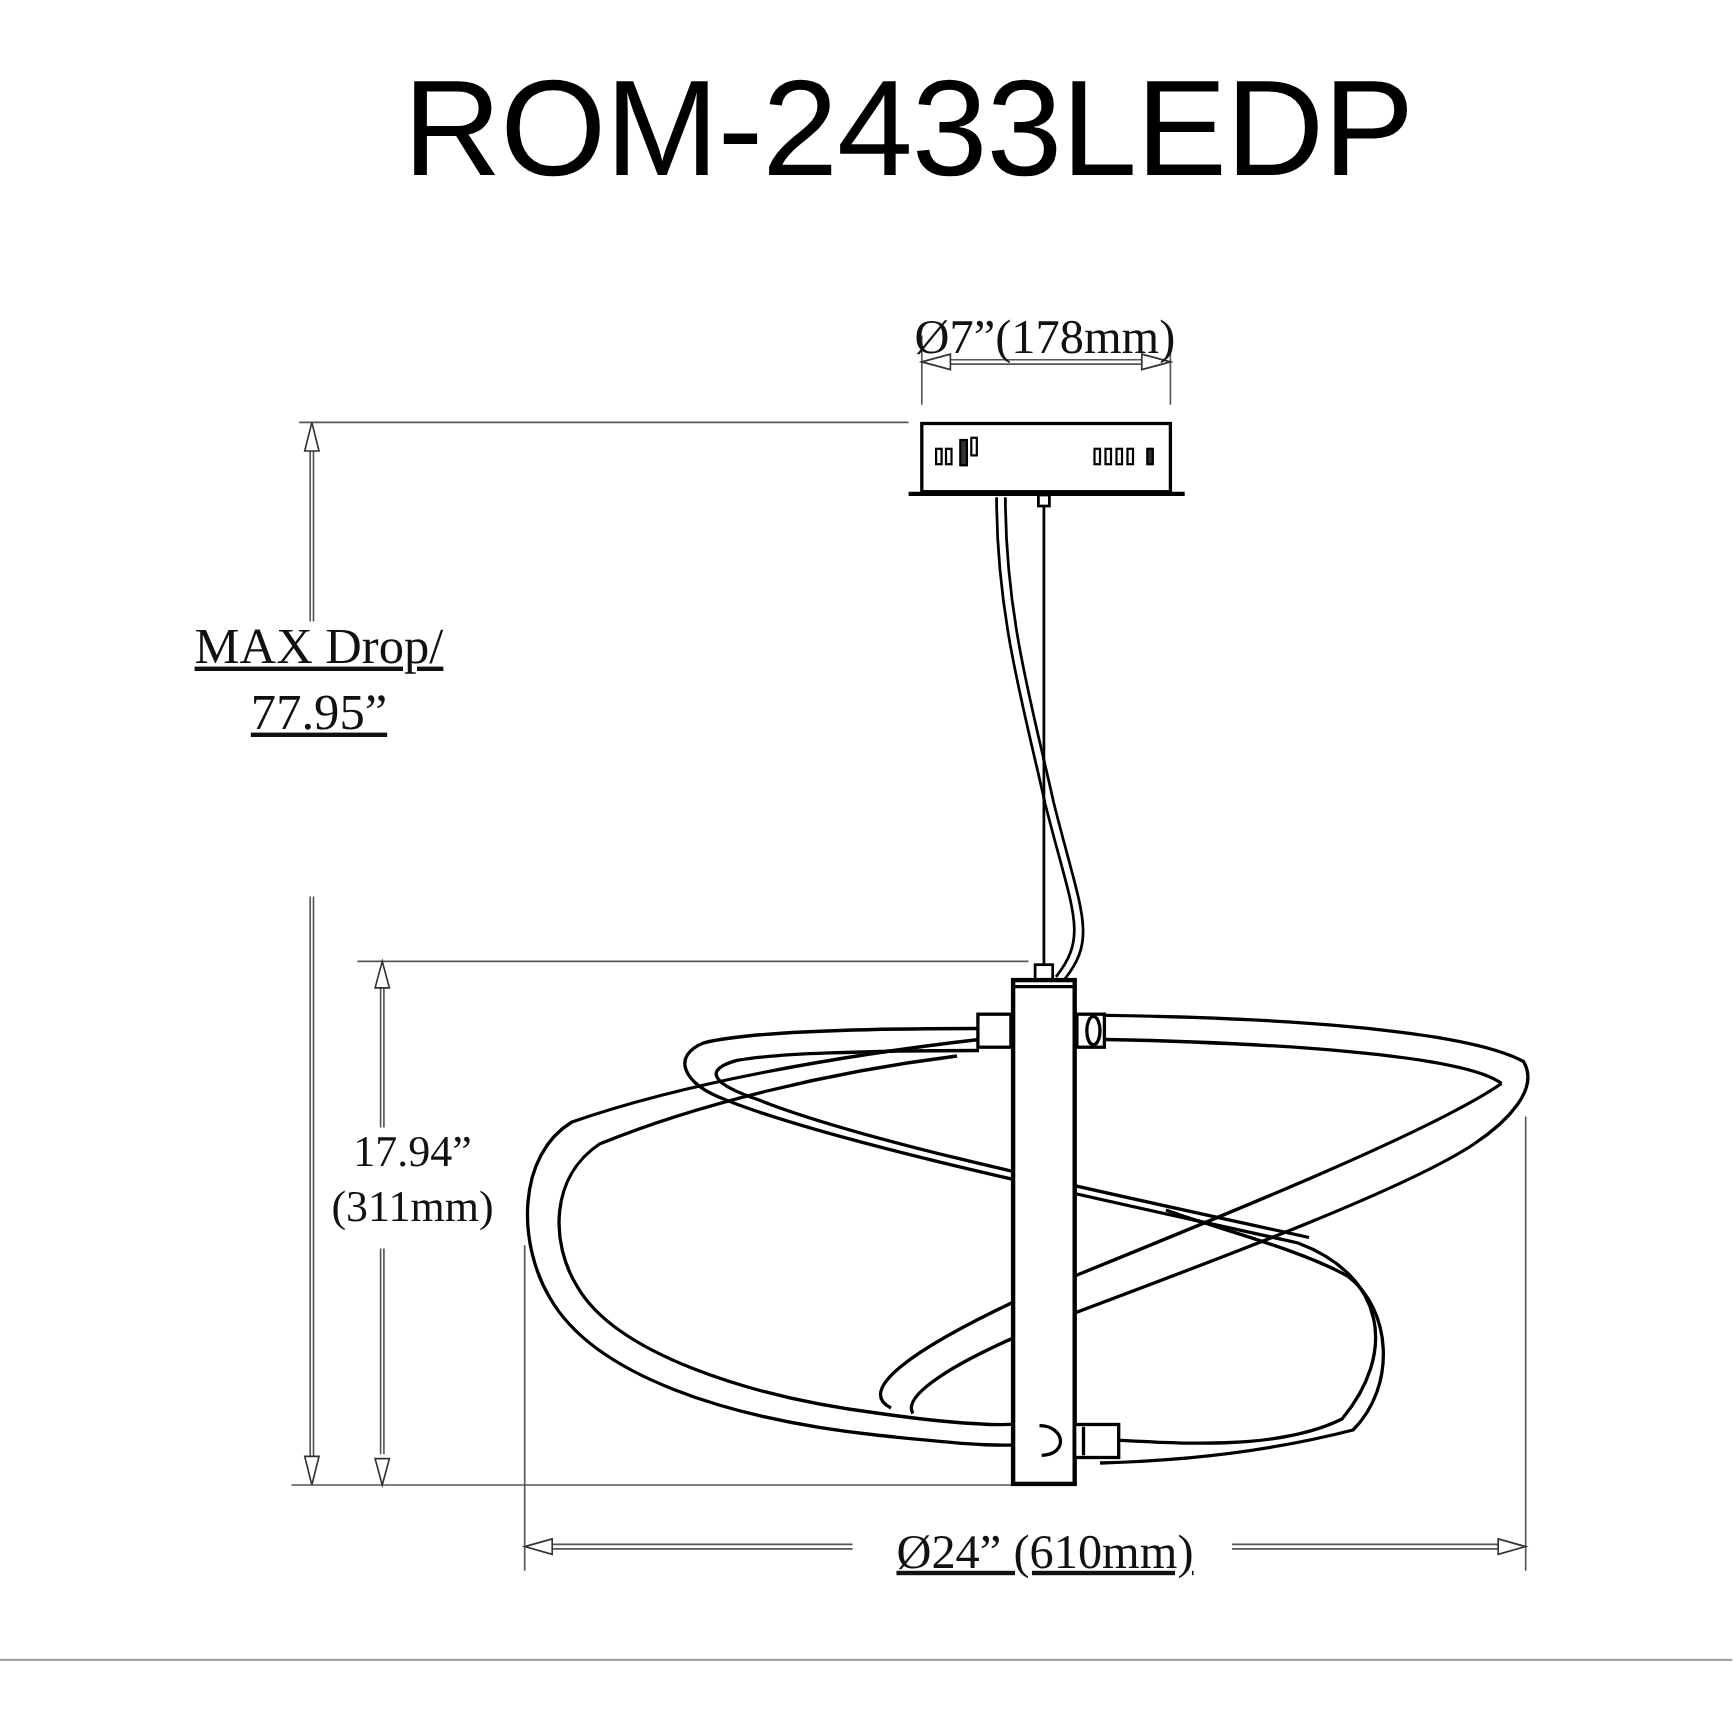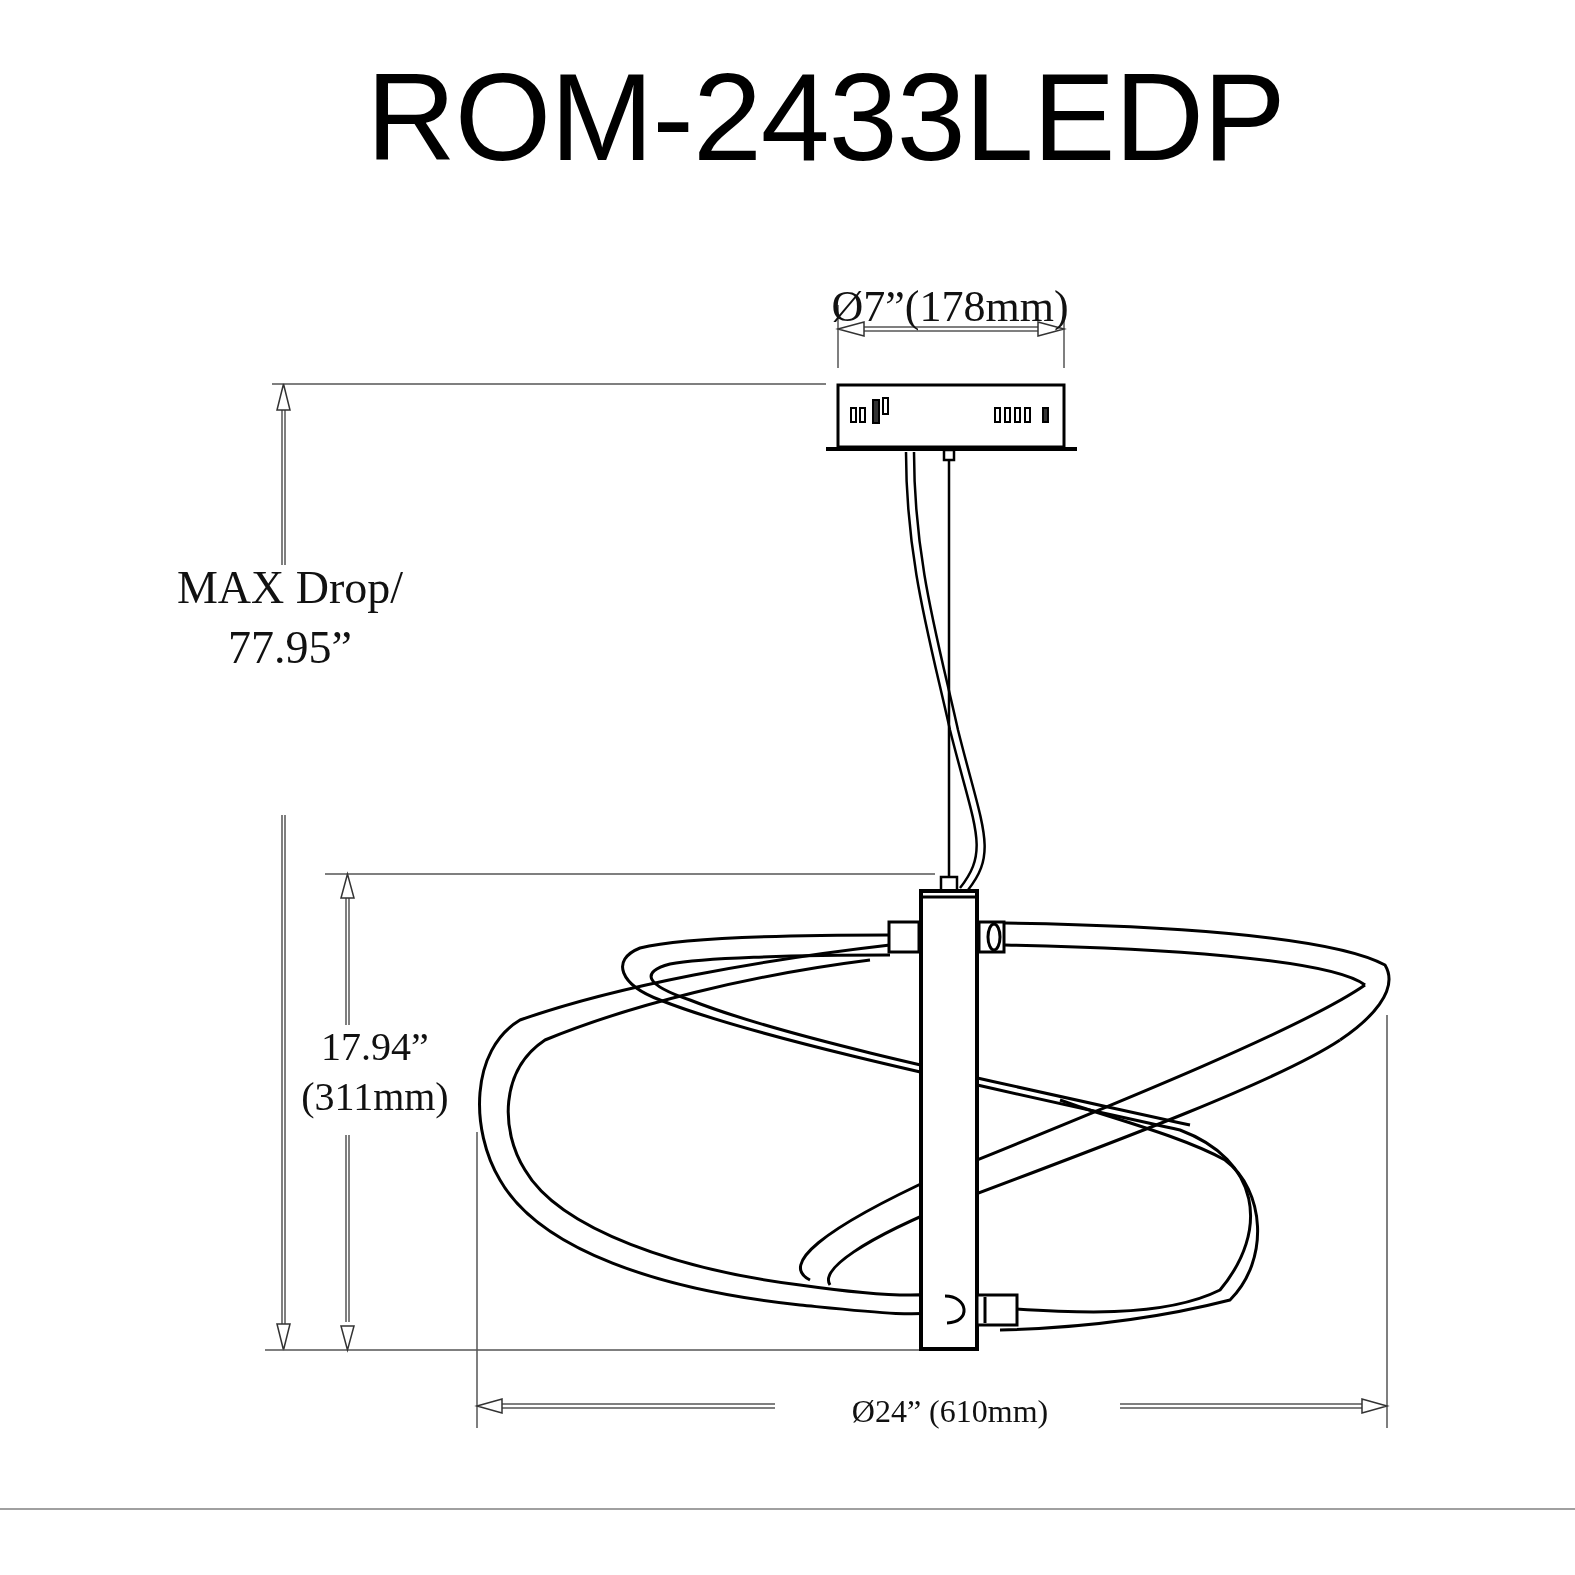--- a/index.html
+++ b/index.html
@@ -7,23 +7,23 @@
   .title {
     position: absolute; left: 0; top: 52px; width: 1575px; text-align: center;
     font-family: "Liberation Sans", sans-serif; font-size: 124px; line-height: 130px;
     color: #000; letter-spacing: -1px; transform: translateX(38px);
   }
   .lbl {
     position: absolute; font-family: "Liberation Serif", serif; color: #111;
     text-align: center; white-space: nowrap;
   }
   .lbl-top { left: 810px; top: 244px; width: 280px; font-size: 44px; line-height: 54px; margin-top: 36px; }
-  .lbl-drop { left: 100px; top: 558px; width: 380px; font-size: 46px; line-height: 60px; }
+  .lbl-drop { left: 100px; top: 558px; width: 380px; font-size: 46px; line-height: 60px; text-decoration: underline; }
   .lbl-height { left: 280px; top: 1022px; width: 190px; font-size: 40px; line-height: 50px; }
-  .lbl-width { left: 790px; top: 1384px; width: 320px; font-size: 32px; line-height: 54px; }
+  .lbl-width { left: 790px; top: 1384px; width: 320px; font-size: 44px; line-height: 54px; text-decoration: underline; }
   svg.drawing { position: absolute; left: 0; top: 0; }
   .footer-line { position: absolute; left: 0; top: 1508px; width: 1575px; height: 2px; background: #a0a0a0; }
 </style>
 </head>
 <body>
 
 <div class="title">ROM-2433LEDP</div>
 
 <svg class="drawing" width="1575" height="1575" viewBox="0 0 1575 1575" xmlns="http://www.w3.org/2000/svg">
 

